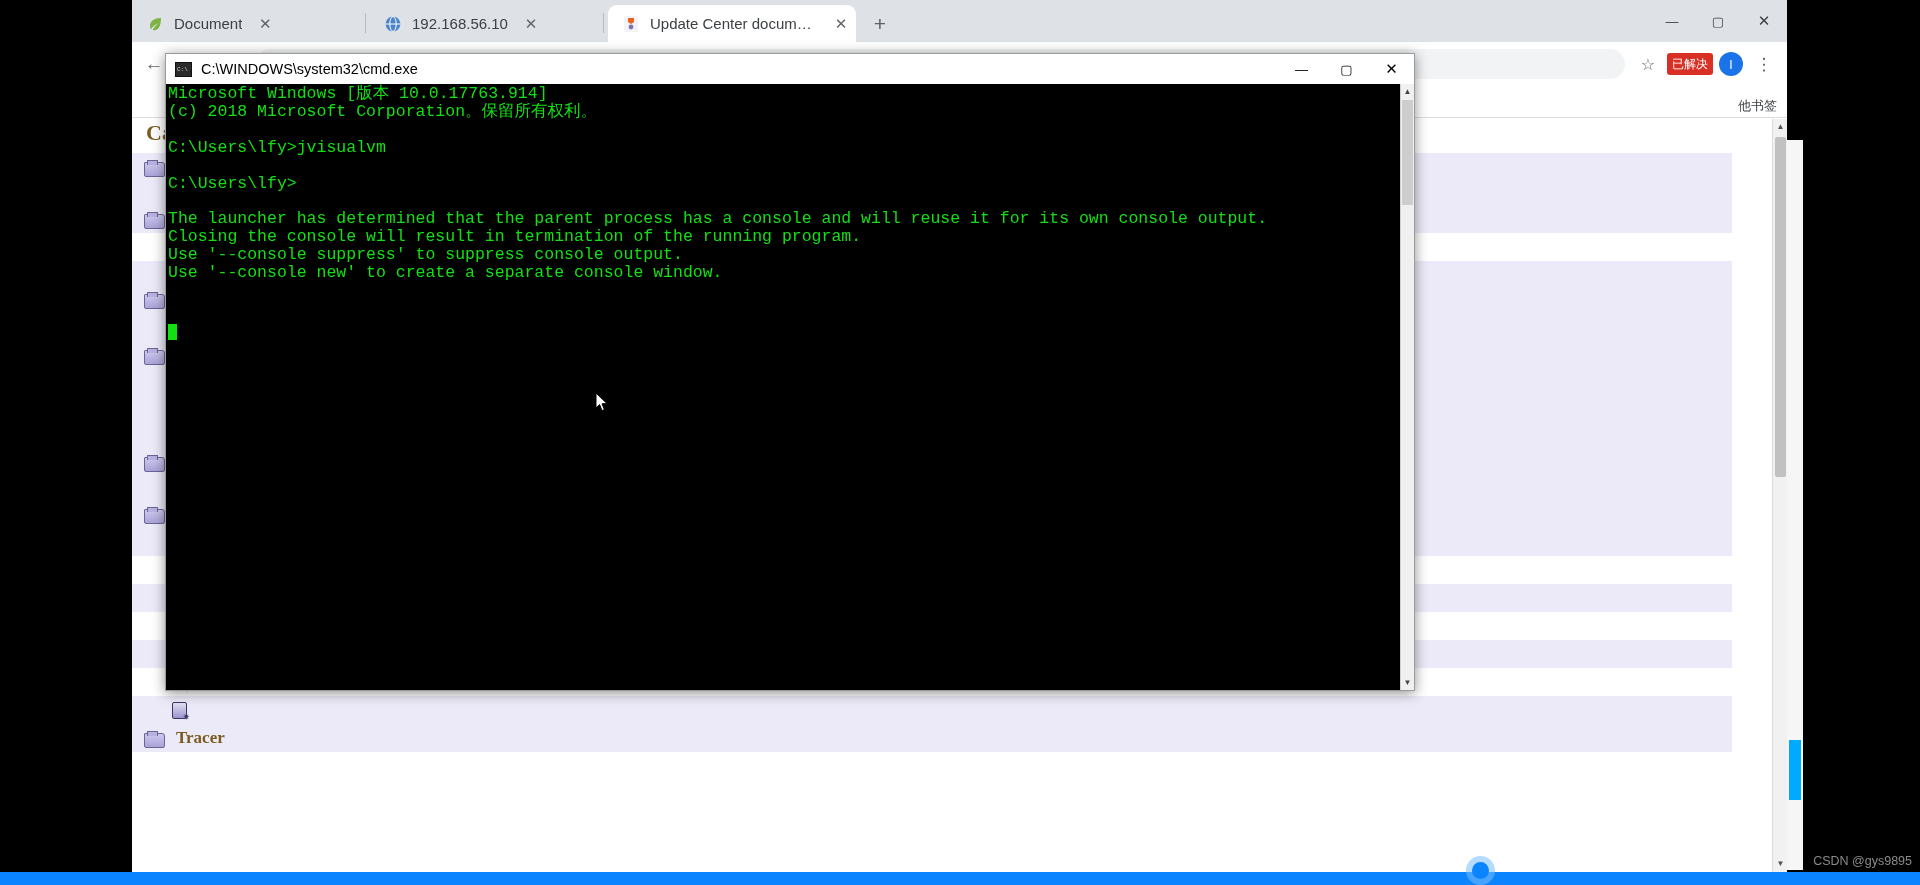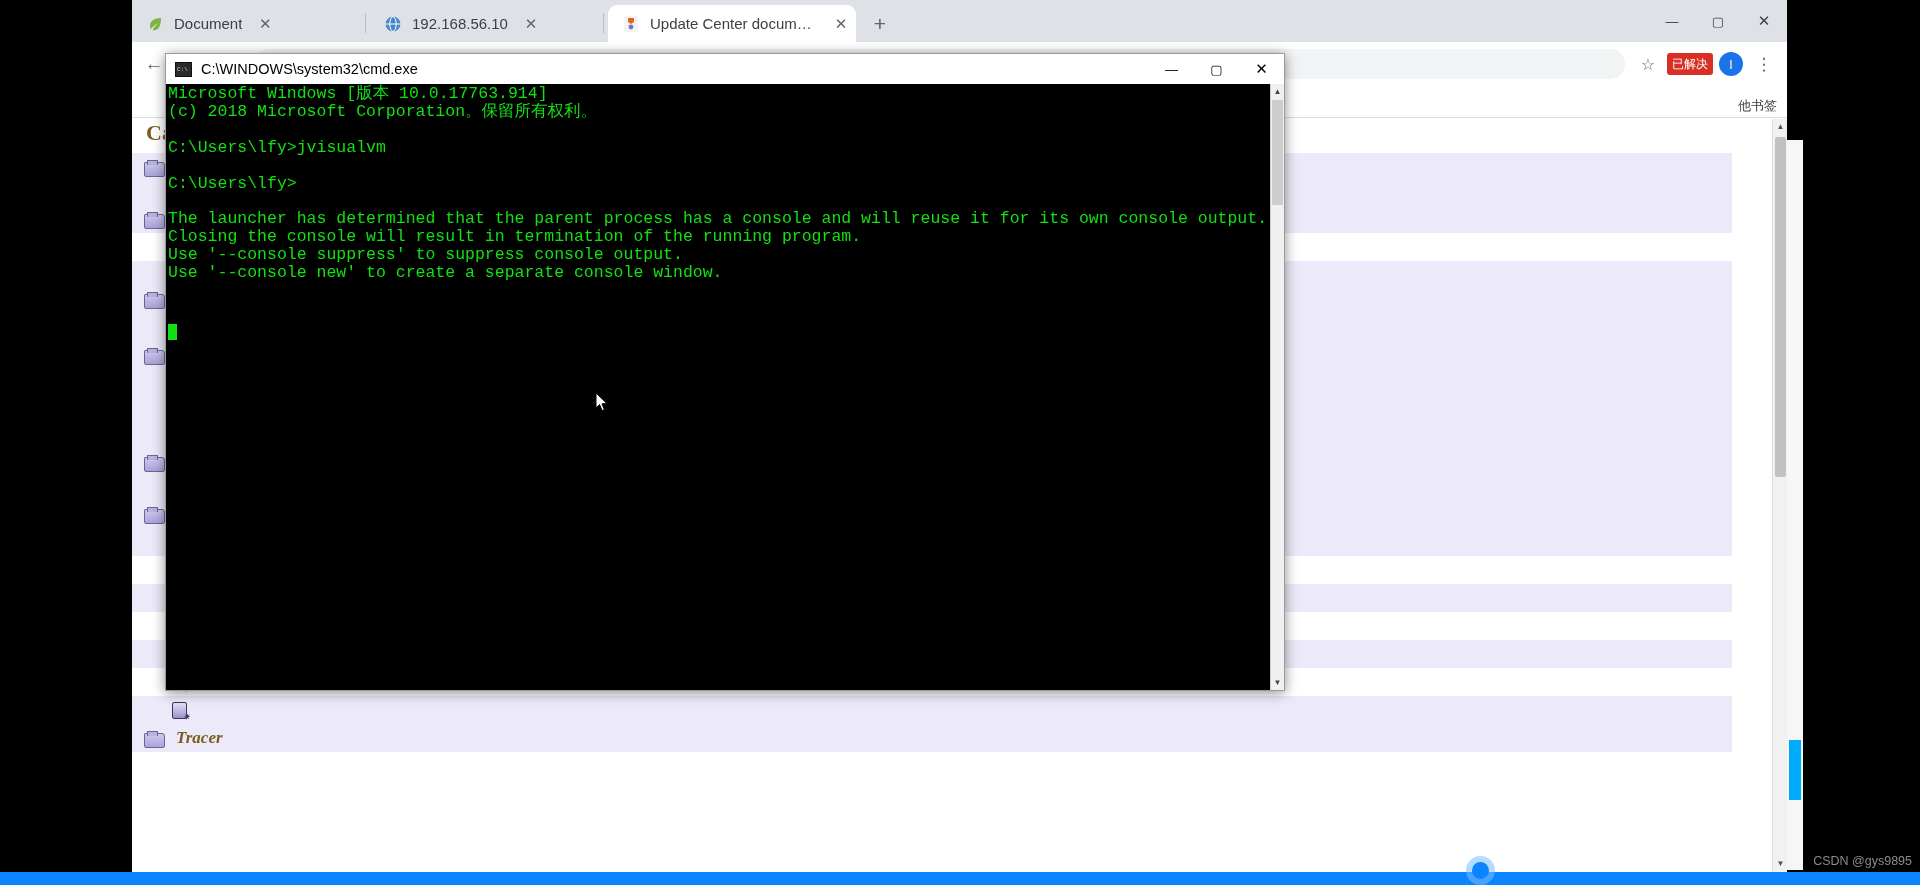--- a/index.html
+++ b/index.html
@@ -137,21 +137,21 @@
     height: 753px; background: #ffffff; overflow: hidden;
   }
   .page-inner { position: relative; width: 100%; height: 100%; }
   .cat-title {
     position: absolute; left: 14px; top: 1px;
     font-size: 22px; color: #7a5c1e; font-weight: bold;
     font-family: "Liberation Serif", serif;
   }
   .row {
     position: absolute; left: 0; width: 1600px;
-    display: flex; align-items: center; height: 28px; font-style: italic;
+    display: flex; align-items: center; height: 28px;
   }
   .row.grp { background: #eceaf8; }
   .row.alt { background: #eceaf8; }
   .row .folder {
     width: 20px; height: 15px; margin-left: 12px; margin-right: 12px;
     position: relative; flex: 0 0 20px;
   }
   .row .folder::before {
     content: ""; position: absolute; left: 0; top: 2px;
     width: 19px; height: 13px;
@@ -192,21 +192,21 @@
     position: absolute; left: 2px; width: 11px; background: #c1c1c1; border-radius: 2px;
   }
   .pagescroll .arrow {
     position: absolute; left: 0; width: 15px; height: 16px;
     text-align: center; font-size: 8px; color: #505050; line-height: 16px;
   }
 
   
   #cmd {
     position: absolute; left: 165px; top: 53px;
-    width: 1120px; height: 638px;
+    width: 1250px; height: 638px;
     background: #000000;
     border: 1px solid #9b9b9b;
     box-shadow: 0 2px 12px rgba(0,0,0,0.45);
   }
   .cmd-title {
     position: relative; height: 30px; background: #ffffff;
     display: flex; align-items: center;
   }
   .cmd-icon {
     width: 17px; height: 15px; margin-left: 9px; margin-right: 9px;

